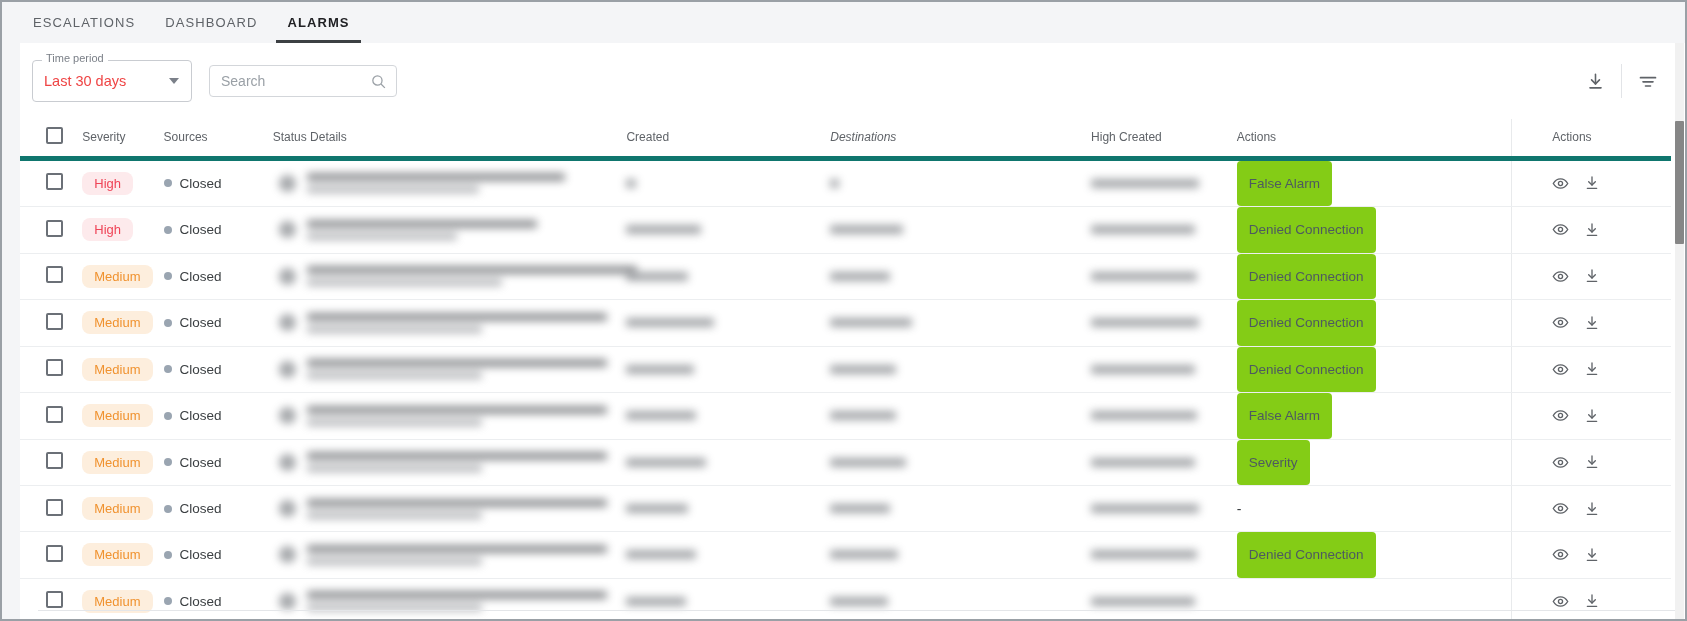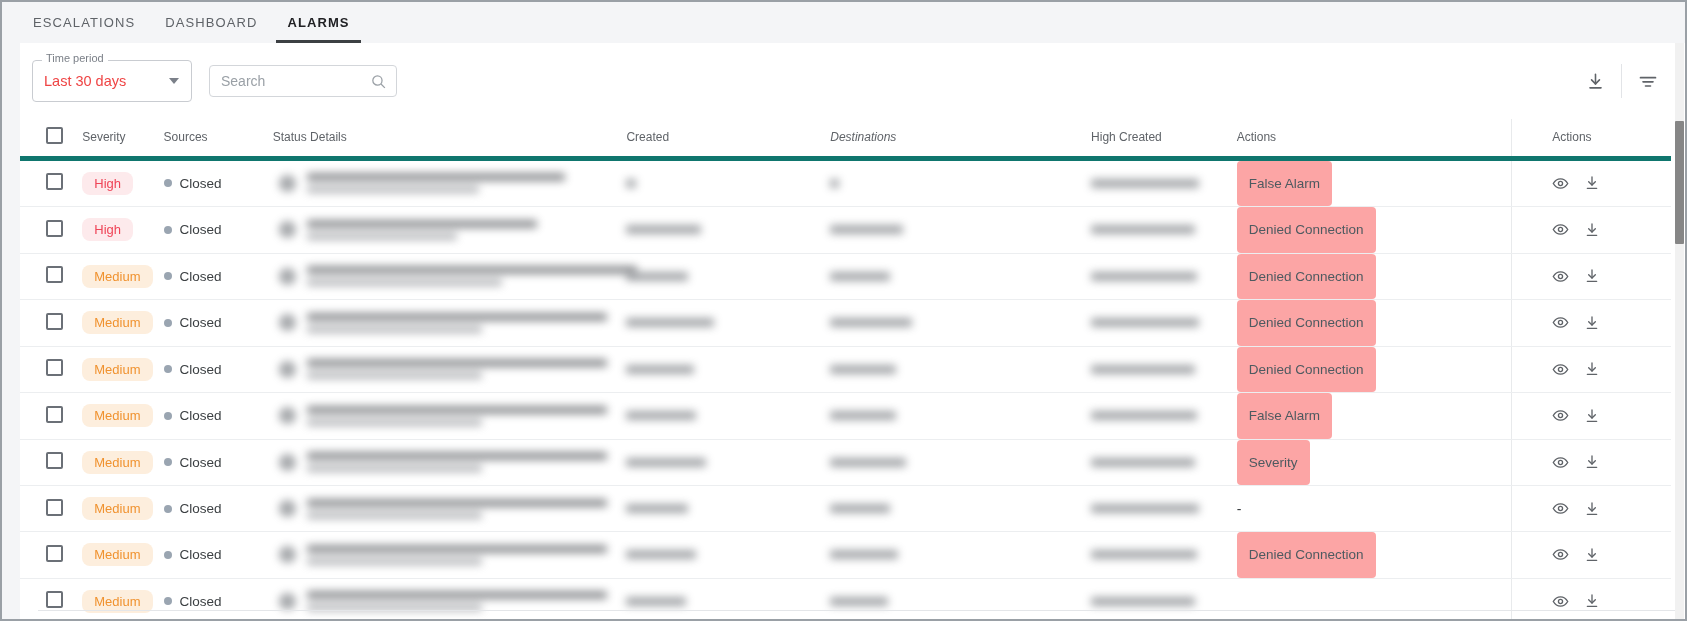--- a/index.html
+++ b/index.html
@@ -219,21 +219,21 @@
     line-height: 1;
   }
   .badge-high   { background: #fdeaec; color: #ef4457; }
   .badge-medium { background: #fdeedd; color: #f0922f; }
 
   .status-cell { display: flex; align-items: center; gap: 8px; }
   .dot { width: 8px; height: 8px; border-radius: 50%; background: #9aa5b1; flex: none; }
 
   .label-chip {
     display: inline-block;
-    background: #fca5a5;
+    background: #84cc16;
     color: #4e5a60;
     border-radius: 4px;
     font-size: 13.5px;
     padding: 16px 12px;
     line-height: 1;
   }
   .label-dash { color: #3c4043; font-size: 14px; }
 
   .actions-cell { display: flex; align-items: center; gap: 15px; }
 

